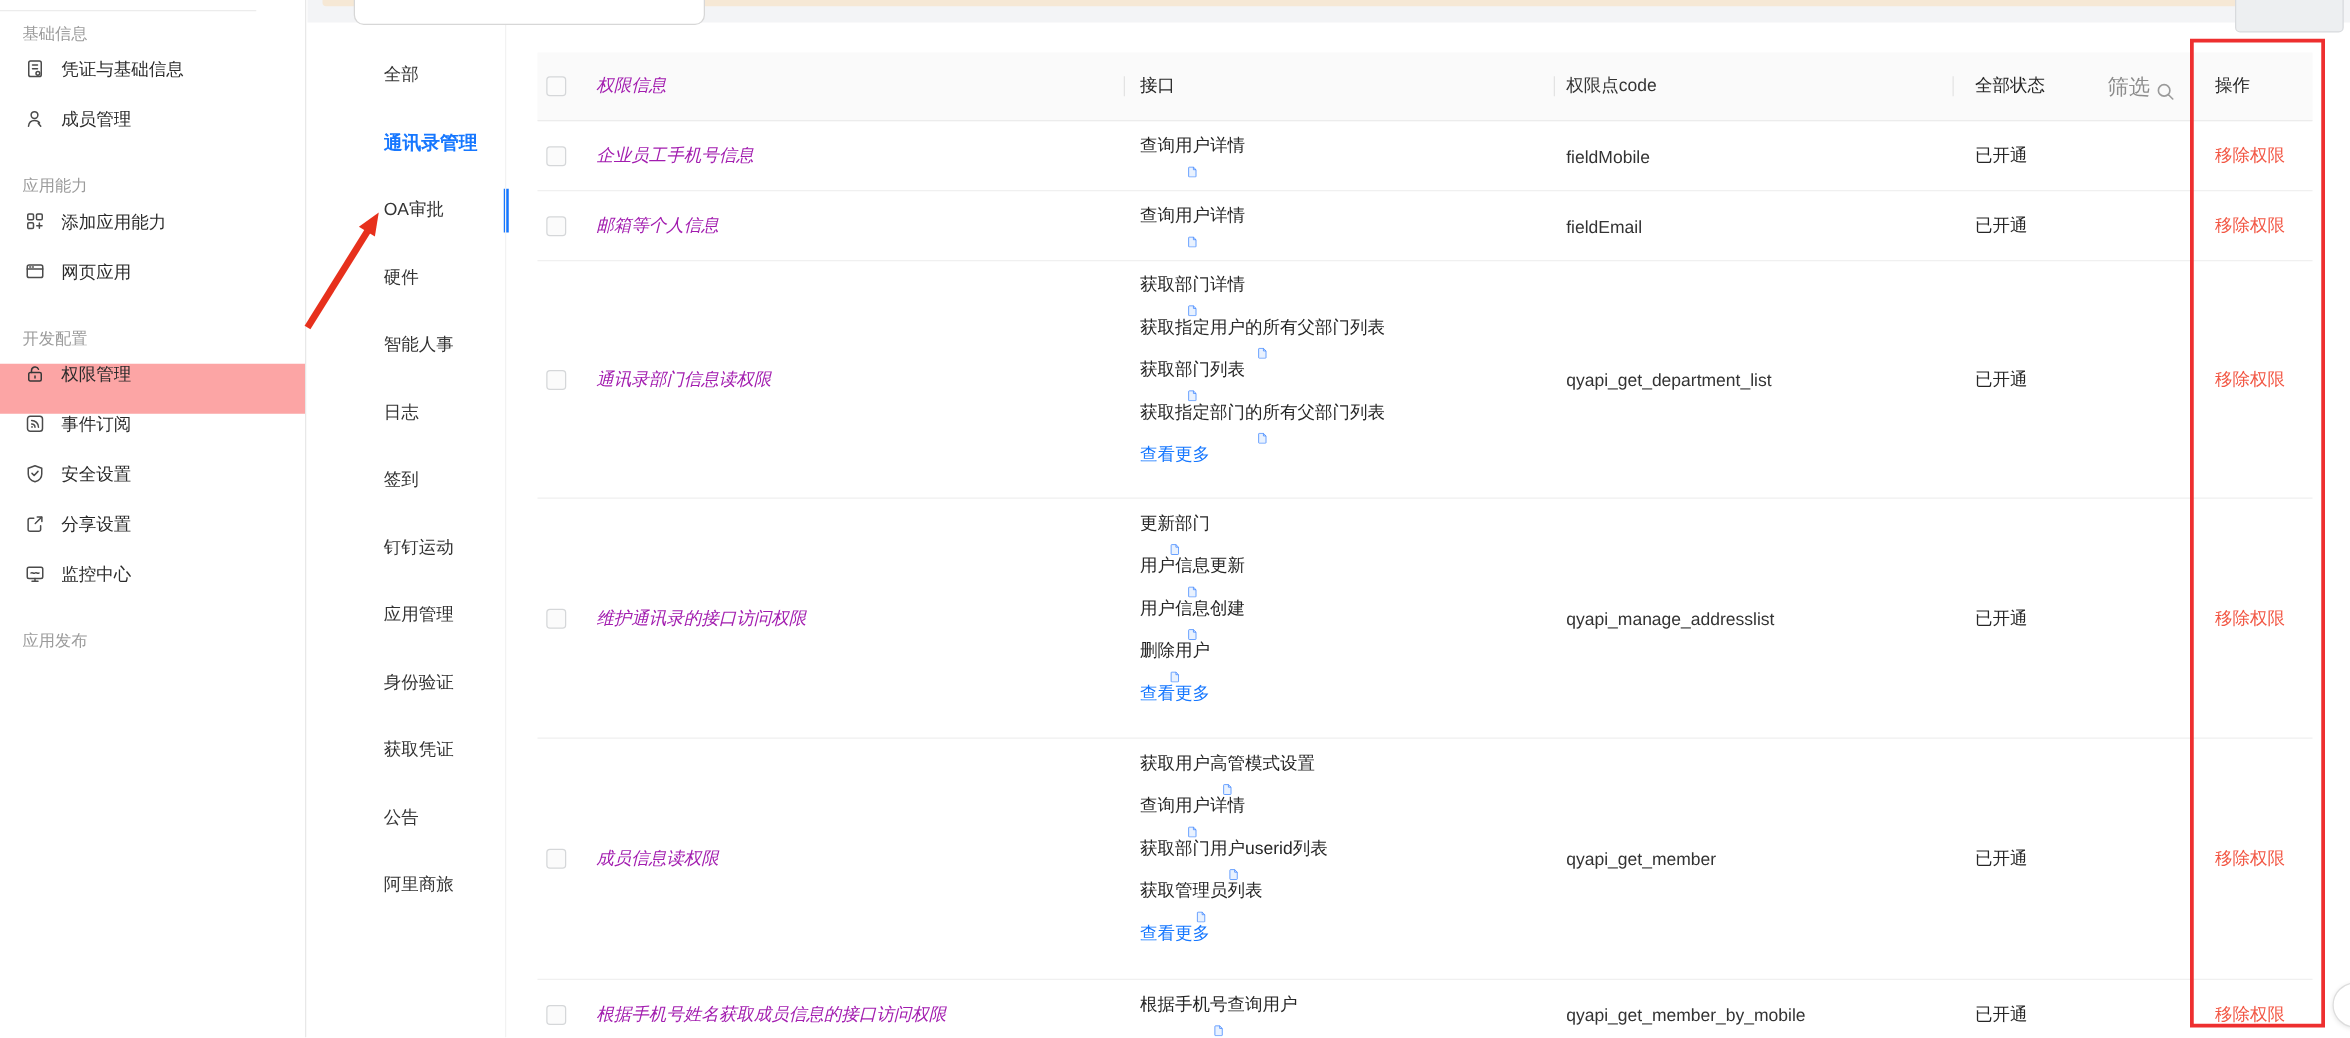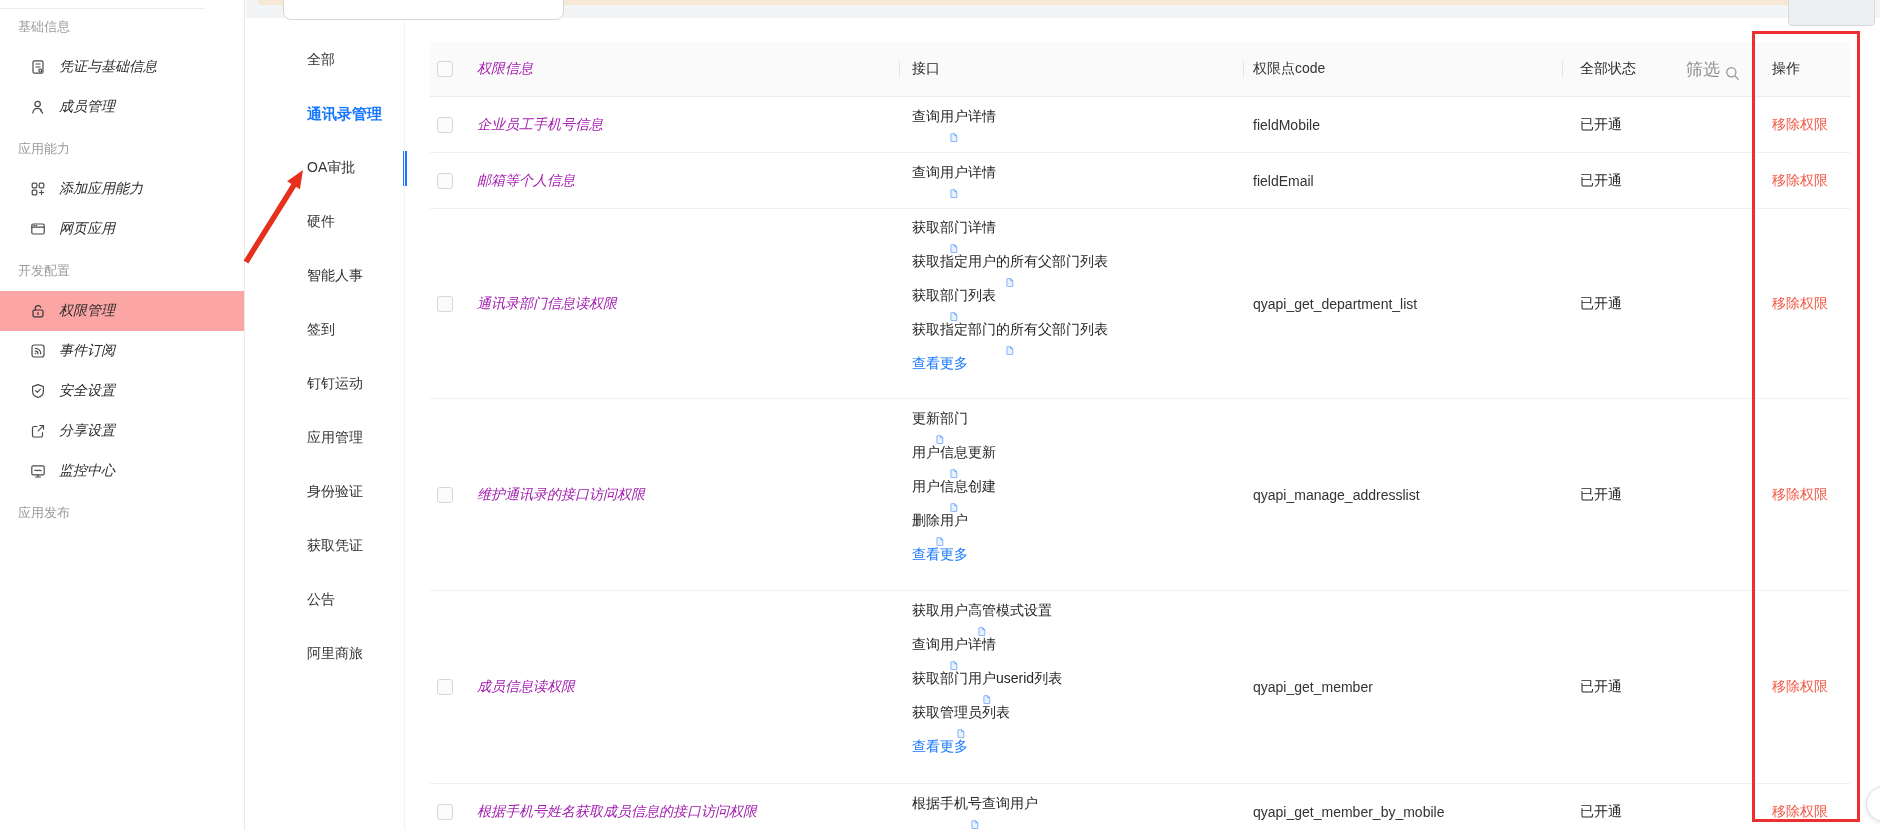--- a/index.html
+++ b/index.html
@@ -4,21 +4,21 @@
 <style>
   html,body{margin:0;padding:0;}
   body{
     position:relative;width:1880px;height:830px;overflow:hidden;background:#fff;
     font-family:"Liberation Sans","DejaVu Sans",sans-serif;color:#262626;font-size:14px;
   }
   
   .sidebar{position:absolute;left:0;top:0;width:245px;height:830px;background:#fff;border-right:1px solid #e8e8e8;padding-top:5px;box-sizing:border-box;}
   .sidebar-topline{position:absolute;left:0;top:8px;width:205px;height:1px;background:#ececec;}
   .side-sec-header{height:40px;display:flex;align-items:center;padding-left:18px;color:#9b9b9b;font-size:13px;margin-top:2px;}
-  .side-item{height:40px;display:flex;align-items:center;padding-left:30px;gap:13px;font-size:14px;color:#2b2b2b;cursor:pointer;font-style:italic;}
+  .side-item{height:40px;display:flex;align-items:flex-start;padding-left:20px;gap:13px;font-size:14px;color:#2b2b2b;cursor:pointer;}
   .side-item.selected{background:#fca5a5;}
   .side-item svg{flex:0 0 auto;}
   
   .strip-gray{position:absolute;left:246px;top:0;width:1634px;height:18px;background:#f3f4f6;}
   .strip-beige{position:absolute;left:258px;top:0;width:1604px;height:5px;background:#f6e8d5;border-radius:0 0 3px 3px;}
   .search-remnant{position:absolute;left:283px;top:-16px;width:281px;height:36px;background:#fff;border:1px solid #d7d7d7;border-radius:8px;box-sizing:border-box;z-index:5;}
   .btn-remnant{position:absolute;left:1788px;top:-8px;width:87px;height:34px;background:#edeff1;border:1px solid #d8dadd;border-radius:4px;box-sizing:border-box;z-index:5;}
   .float-circle{position:absolute;left:1866px;top:786px;width:34px;height:34px;border-radius:50%;background:#fff;border:1px solid #ddd;box-shadow:0 1px 4px rgba(0,0,0,.1);z-index:6;}
   
   .nav{position:absolute;left:246px;top:18px;width:158px;padding-top:15px;}
@@ -144,20 +144,21 @@
 
   <div class="side-sec-header">应用发布</div>
 </div>
 
 <div class="nav">
   <div class="nav-item">全部</div>
   <div class="nav-item selected">通讯录管理</div>
   <div class="nav-item">OA审批</div>
   <div class="nav-item">硬件</div>
   <div class="nav-item">智能人事</div>
+  <div class="nav-item">日志</div>
   <div class="nav-item">签到</div>
   <div class="nav-item">钉钉运动</div>
   <div class="nav-item">应用管理</div>
   <div class="nav-item">身份验证</div>
   <div class="nav-item">获取凭证</div>
   <div class="nav-item">公告</div>
   <div class="nav-item">阿里商旅</div>
 </div>
 <div class="nav-indicator"></div>
 <div class="divider-v"></div>

